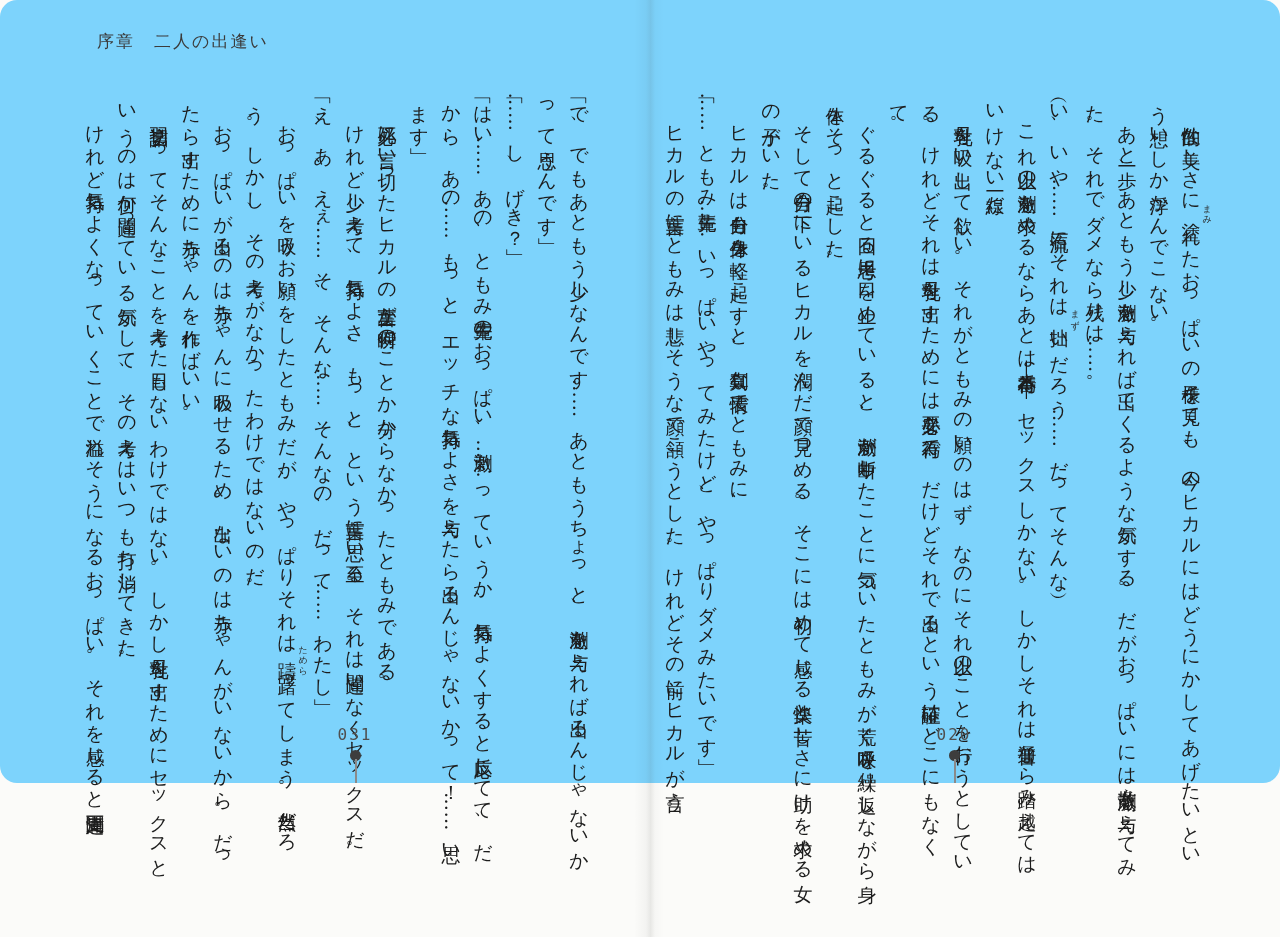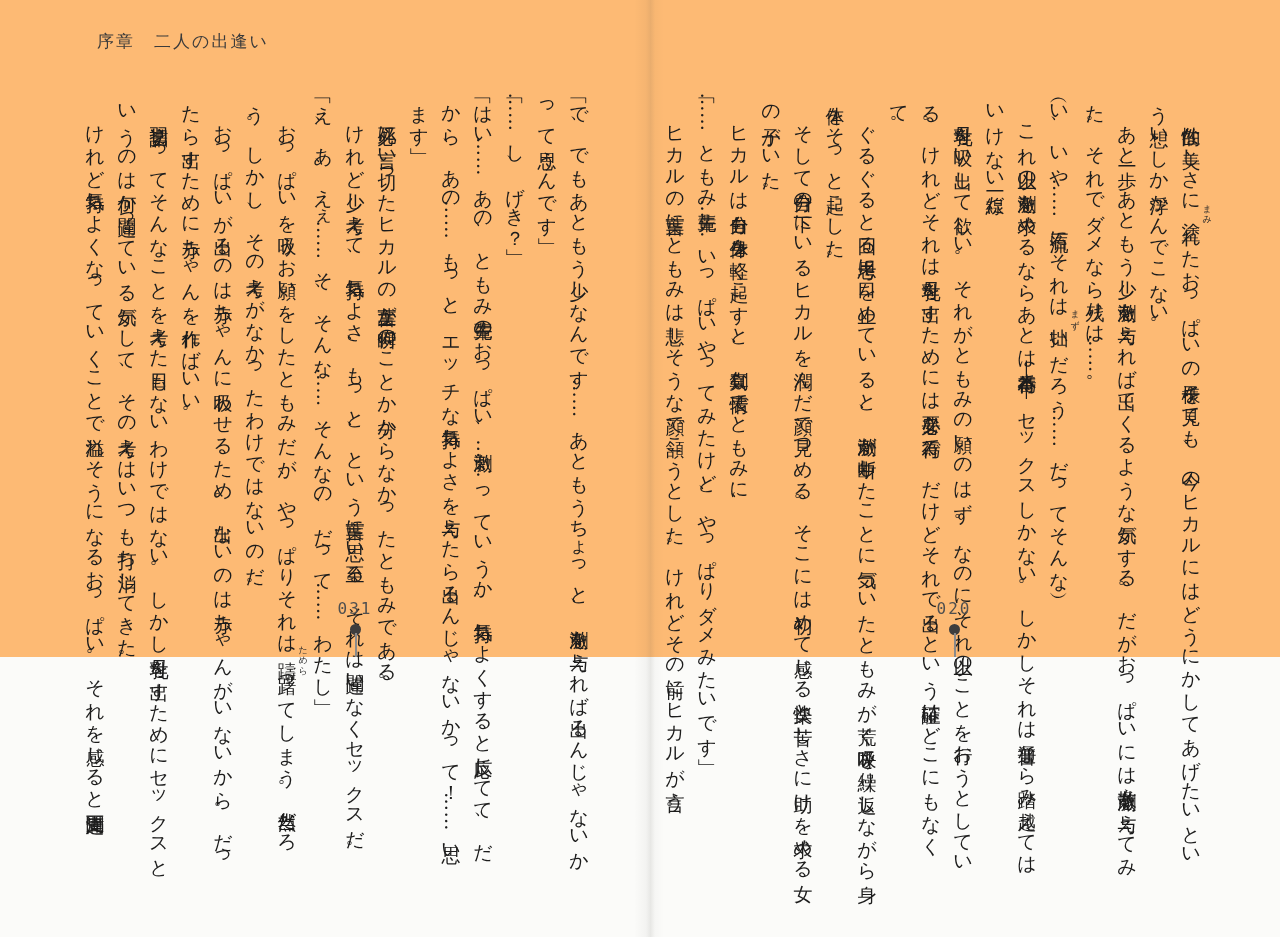--- a/index.html
+++ b/index.html
@@ -7,22 +7,23 @@
     padding: 0;
     width: 1280px;
     height: 937px;
     background: #fbfbf9;
     overflow: hidden;
     font-family: "DejaVu Serif", serif;
   }
   .spread {
     position: relative;
     width: 1280px;
-    height: 657px;
-    background: #fdba74;
+    height: 783px;
+    background: #7dd3fc;
+    border-radius: 17px;
   }
   
   .gutter {
     position: absolute;
     left: 634px;
     top: 0;
     width: 30px;
     height: 937px;
     background: linear-gradient(90deg,
       rgba(0,0,0,0.00) 0%,

